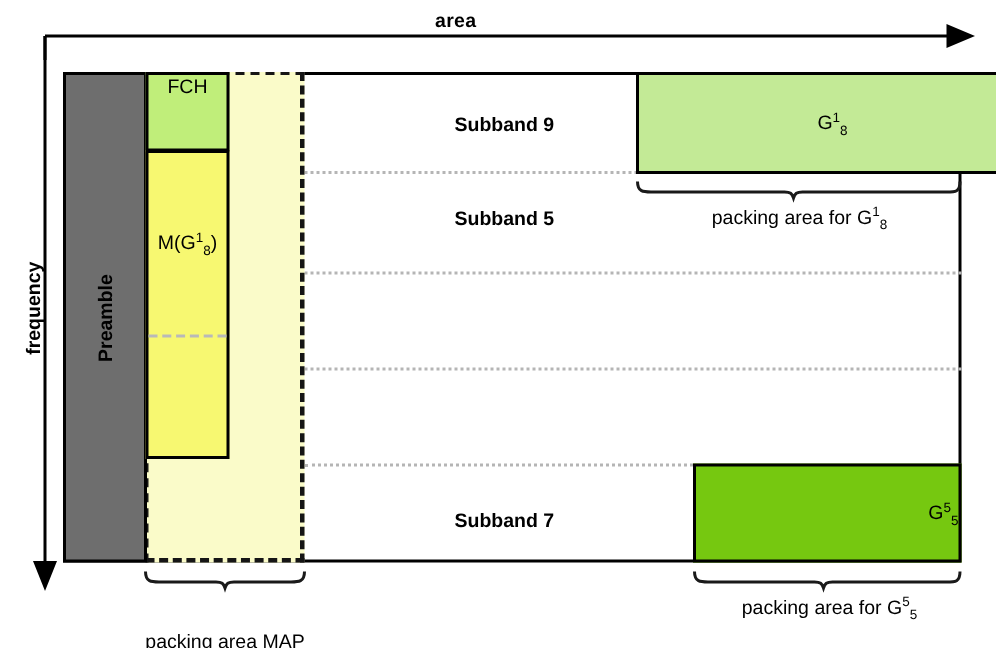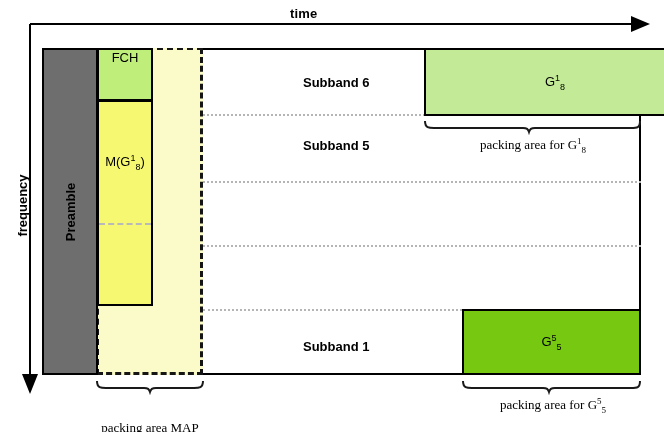--- a/index.html
+++ b/index.html
@@ -122,21 +122,21 @@
     box-sizing: border-box;
     display: flex; align-items: center; justify-content: center;
     font-size: 13px;
   }
   #g55 {
     left: 462px; top: 309px;
     width: 179px; height: 66px;
     background: #76c810;
     border: 2px solid #000;
     box-sizing: border-box;
-    display: flex; align-items: center; justify-content: center;
+    display: flex; align-items: center; justify-content: flex-end;
     font-size: 13px;
   }
 
   
   .divider {
     height: 0;
     border-top: 2px dotted #b5b5b5;
   }
   #div1 { left: 203px; top: 114px; width: 438px; }
   #div2 { left: 203px; top: 181px; width: 438px; }
@@ -151,21 +151,20 @@
   }
   #sb1 { left: 303px; top: 75px; }
   #sb2 { left: 303px; top: 138px; }
   #sb5 { left: 303px; top: 339px; }
 
   
   .bracket-caption {
     font-size: 13px;
     white-space: nowrap;
     text-align: center;
-    font-family: Liberation Serif, serif;
   }
   #cap-map   { left: 80px;  top: 396px; width: 140px; margin-top: 24px; }
   #cap-g18   { left: 420px; top: 136px; width: 226px; }
   #cap-g55   { left: 440px; top: 396px; width: 226px; }
 
   
   .sup { font-size: 9px; vertical-align: super; }
   .sub { font-size: 9px; vertical-align: sub; }
 </style>
 </head>
@@ -212,23 +211,23 @@
   </div>
 
   <div id="g18" class="abs">
     <span><span>G</span><span class="sup">1</span><span class="sub">8</span></span>
   </div>
 
   <div id="g55" class="abs">
     <span><span>G</span><span class="sup">5</span><span class="sub">5</span></span>
   </div>
 
-  <div id="sb1" class="abs subband-label">Subband 6</div>
+  <div id="sb1" class="abs subband-label">Subband 9</div>
   <div id="sb2" class="abs subband-label">Subband 5</div>
-  <div id="sb5" class="abs subband-label">Subband 1</div>
+  <div id="sb5" class="abs subband-label">Subband 7</div>
 
   <svg class="abs" style="left:0;top:0;" width="664" height="432">
 
     <g fill="none" stroke="#1a1a1a" stroke-width="2">
       <path d="M 97,381 C 97,388 101,388 106,388 L 144,388 C 148,388 149,389 150,392
                C 151,389 152,388 156,388 L 194,388 C 199,388 203,388 203,381"></path>
     </g>
 
     <g fill="none" stroke="#1a1a1a" stroke-width="2">
       <path d="M 425,121 C 425,128 429,128 434,128 L 523,128 C 527,128 528,129 529,132
@@ -244,16 +243,16 @@
   <div id="cap-map" class="abs bracket-caption">
     <span>packing area MAP</span>
   </div>
   <div id="cap-g18" class="abs bracket-caption">
     <span>packing area for G</span><span class="sup">1</span><span class="sub">8</span>
   </div>
   <div id="cap-g55" class="abs bracket-caption">
     <span>packing area for G</span><span class="sup">5</span><span class="sub">5</span>
   </div>
 
-  <div id="time-label" class="abs">time</div>
+  <div id="time-label" class="abs">area</div>
   <div id="freq-label" class="abs">frequency</div>
 
 </div>
 
 </body></html>

